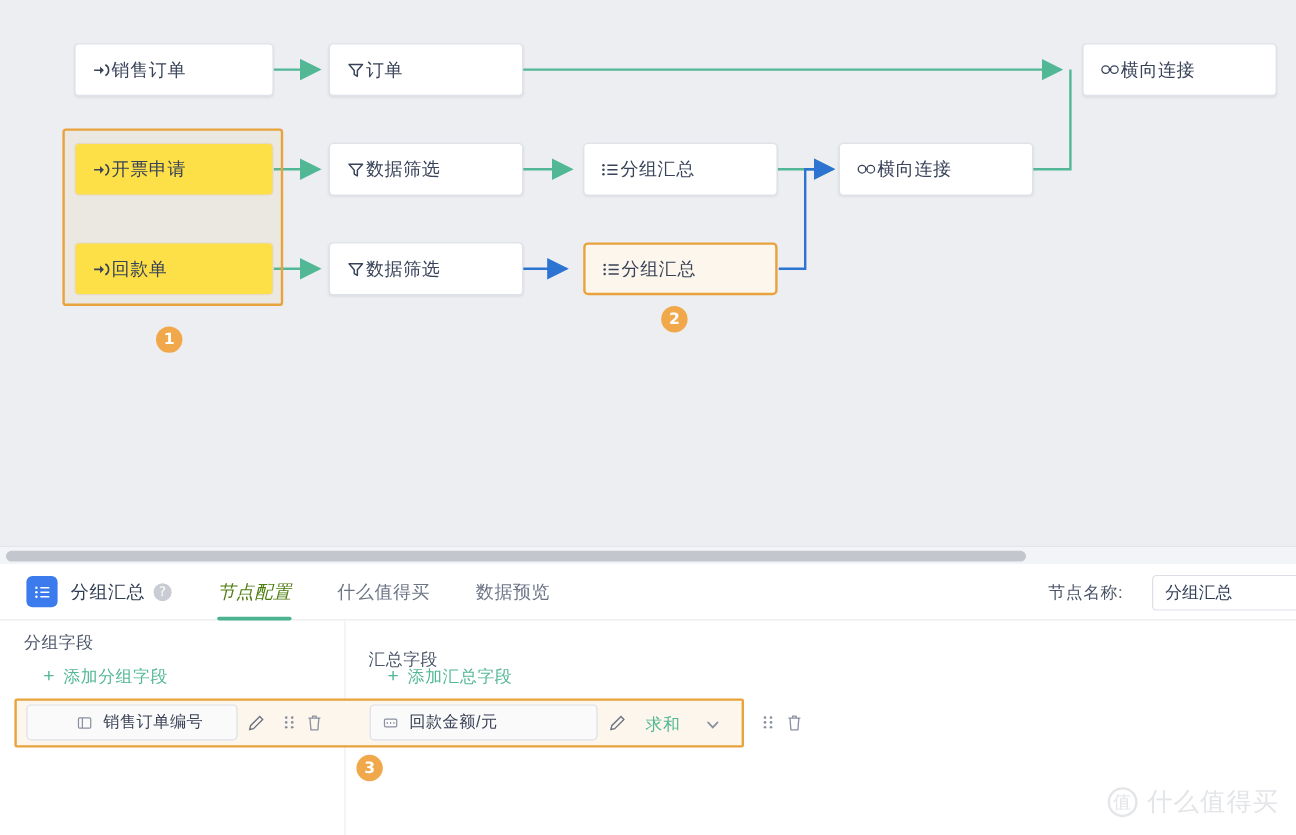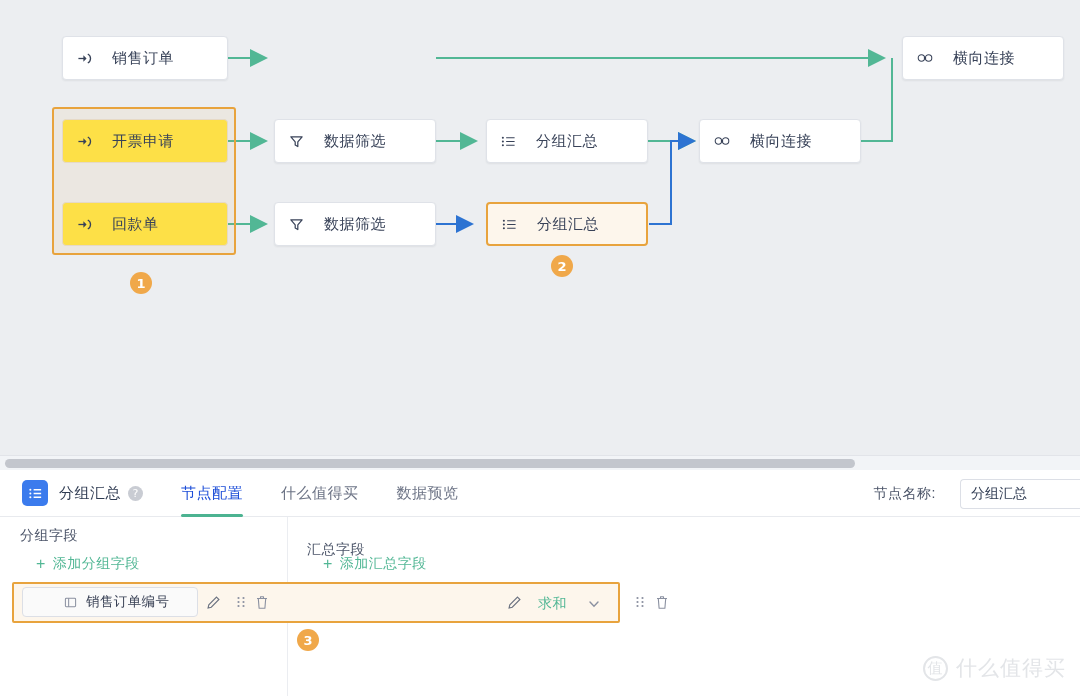--- a/index.html
+++ b/index.html
@@ -24,21 +24,21 @@
     border: 1px solid #dfe2e8;
     border-radius: 4px;
     display: flex;
     align-items: center;
     padding: 0 14px;
     box-shadow: 0 1px 2px rgba(30,40,60,0.07);
     font-size: 15px;
     color: #384258;
     white-space: nowrap;
   }
-  .node .nlabel { margin-left: 20px; letter-spacing: 0.5px; }
+  .node .nlabel { margin-left: 1px; letter-spacing: 0.5px; }
   .node.selected {
     border: 2px solid #e8a33d;
     background: #fdf6ec;
     box-shadow: none;
   }
   .node.ingroup {
     background: #fde047;
     border: 1px solid #e6d9c6;
     box-shadow: none;
   }
@@ -104,21 +104,21 @@
     background: #c9ccd3; color: #fff;
     font-size: 11px; display:flex; align-items:center; justify-content:center;
     margin-left: 7px; font-family: "DejaVu Sans", sans-serif;
   }
   .tabs { display: flex; align-items: center; margin-left: 38px; height: 47px; }
   .tab {
     font-size: 15px; color: #6d7486; margin-right: 38px;
     height: 47px; display: flex; align-items: center; position: relative;
     letter-spacing: .5px;
   }
-  .tab.active { color: #1d4ed8; }
+  .tab.active { color: #4d7c0f; font-style: italic; }
   .tab.active::after {
     content: ""; position: absolute; left: 0; right: 0; bottom: 0;
     height: 3px; background: #4cb391; border-radius: 2px;
   }
   .name-wrap {
     position: absolute; right: 0; top: 0; height: 47px;
     display: flex; align-items: center;
   }
   .name-label { font-size: 14px; color: #4b5468; margin-right: 24px; letter-spacing:.5px; }
   .name-input {
@@ -224,20 +224,28 @@
       <span class="icon">
         <svg width="15" height="15" viewBox="0 0 16 16">
           <path d="M1.5 8 H9.5" stroke="#384258" stroke-width="1.4" fill="none"></path>
           <path d="M6.8 4.6 L10.2 8 L6.8 11.4 z" fill="#384258"></path>
           <path d="M11.5 3.2 A5.4 5.4 0 0 1 11.5 12.8" stroke="#384258" stroke-width="1.4" fill="none"></path>
         </svg>
       </span>
       <span class="nlabel">销售订单</span>
     </div>
 
+    <div class="node" style="left:274px; top:36px; width:162px; height:44px;">
+      <span class="icon">
+        <svg width="15" height="15" viewBox="0 0 16 16">
+          <path d="M2 3 H14 L9.4 8.3 V13.4 L6.6 11.8 V8.3 z" stroke="#384258" stroke-width="1.3" fill="none" stroke-linejoin="round"></path>
+        </svg>
+      </span>
+      <span class="nlabel">订单</span>
+    </div>
 
     <div class="node" style="left:902px; top:36px; width:162px; height:44px;">
       <span class="icon">
         <svg width="16" height="12" viewBox="0 0 20 12">
           <circle cx="5.5" cy="6" r="4" stroke="#384258" stroke-width="1.3" fill="none"></circle>
           <circle cx="14.5" cy="6" r="4" stroke="#384258" stroke-width="1.3" fill="none"></circle>
           <path d="M8.5 6 H11.5" stroke="#384258" stroke-width="1.3"></path>
         </svg>
       </span>
       <span class="nlabel">横向连接</span>
@@ -396,20 +404,29 @@
           <path d="M2 3.5 H12 M5.5 3.5 V1.8 H8.5 V3.5 M3.3 3.5 L4.1 13.2 H9.9 L10.7 3.5" stroke="#8a90a0" stroke-width="1.1" fill="none" stroke-linejoin="round"></path>
         </svg>
       </div>
 
       <div class="col-title" style="left:307px; top:24px;">汇总字段</div>
       <div class="add-link" style="left:323px; top:38px;">
         <span class="plus">+</span>
         <span>添加汇总字段</span>
       </div>
 
+      <div class="field-pill" style="left:308px; top:70px; width:190px;">
+        <span class="icon">
+          <svg width="13" height="13" viewBox="0 0 14 14">
+            <rect x="1.5" y="3.5" width="11" height="7" rx="1" stroke="#8a90a0" stroke-width="1.1" fill="none"></rect>
+            <path d="M4 6 V8 M7 6 V8 M10 6 V8" stroke="#8a90a0" stroke-width="1"></path>
+          </svg>
+        </span>
+        <span class="ftext">回款金额/元</span>
+      </div>
 
       <div class="tool" style="left:505px; top:76px; width:18px; height:18px;">
         <svg width="15" height="15" viewBox="0 0 16 16">
           <path d="M11.2 2.2 L13.8 4.8 L5.6 13 L2.2 13.8 L3 10.4 z" stroke="#6b7280" stroke-width="1.2" fill="none"></path>
         </svg>
       </div>
       <div class="agg-text" style="left:538px; top:78px;">求和</div>
       <div class="tool" style="left:585px; top:78px; width:18px; height:18px;">
         <svg width="14" height="14" viewBox="0 0 14 14">
           <path d="M3 5 L7 9.2 L11 5" stroke="#8a90a0" stroke-width="1.4" fill="none" stroke-linecap="round"></path>

